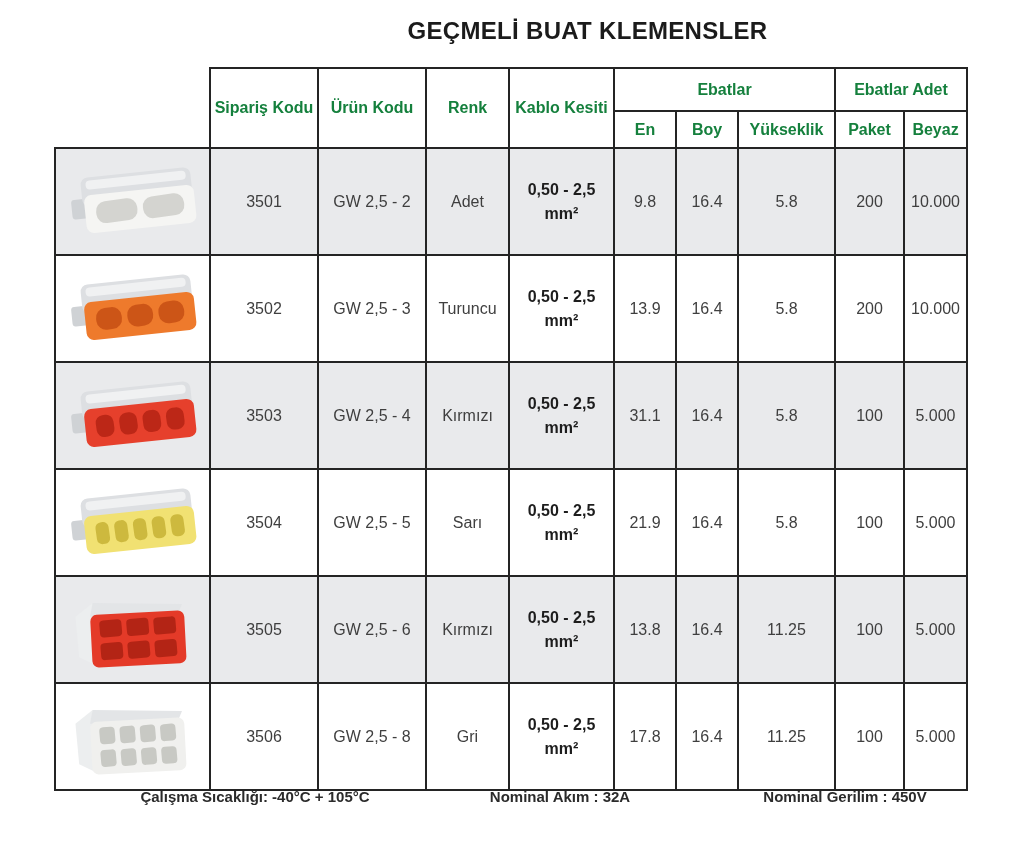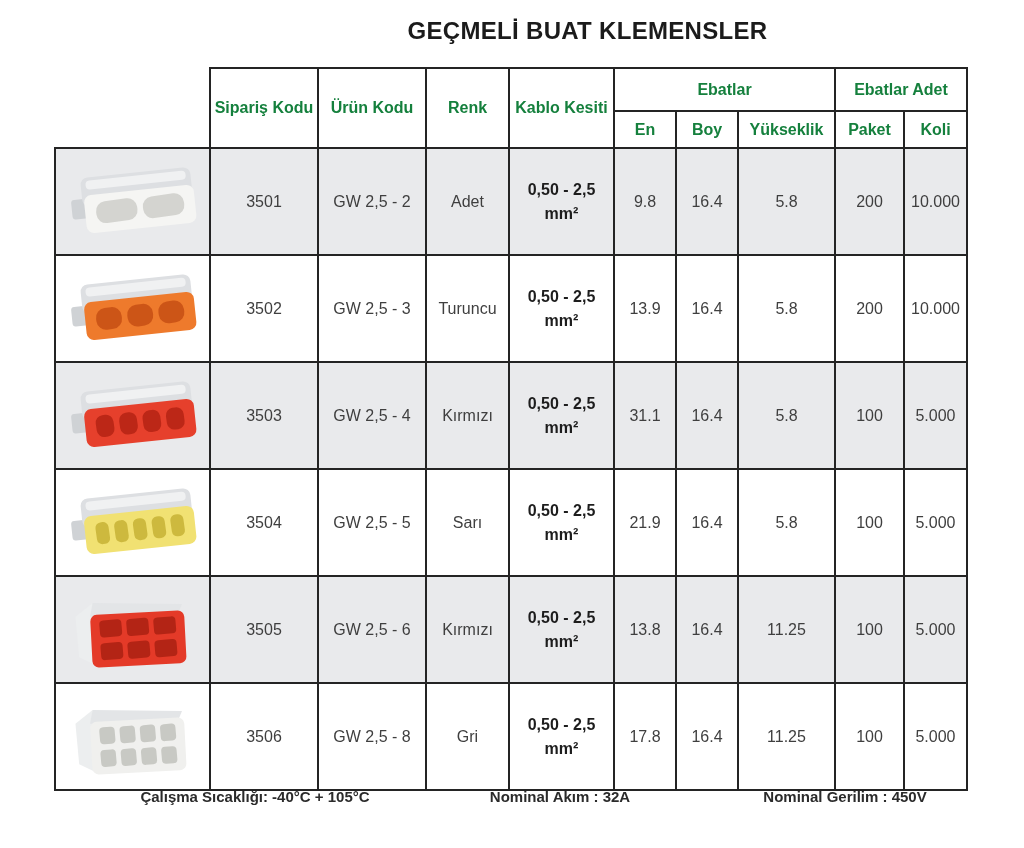--- a/index.html
+++ b/index.html
@@ -58,21 +58,21 @@
       <th rowspan="2">Renk</th>
       <th rowspan="2">Kablo Kesiti</th>
       <th colspan="3">Ebatlar</th>
       <th colspan="2">Ebatlar Adet</th>
     </tr>
     <tr class="h2">
       <th>En</th>
       <th>Boy</th>
       <th>Yükseklik</th>
       <th>Paket</th>
-      <th>Koli</th>
+      <th>Beyaz</th>
     </tr>
   </thead>
   <tbody>
     <tr class="alt">
       <td class="img-cell">
           <div class="product">
             <svg width="146" height="98" viewBox="0 0 180 120" xmlns="http://www.w3.org/2000/svg">
               <g transform="rotate(-6 90 60)">
                 <rect x="14" y="50" width="28" height="24" rx="4" fill="#cfd2d5"></rect>
                 <rect x="28" y="24" width="136" height="36" rx="9" fill="#dddfe2"></rect>

